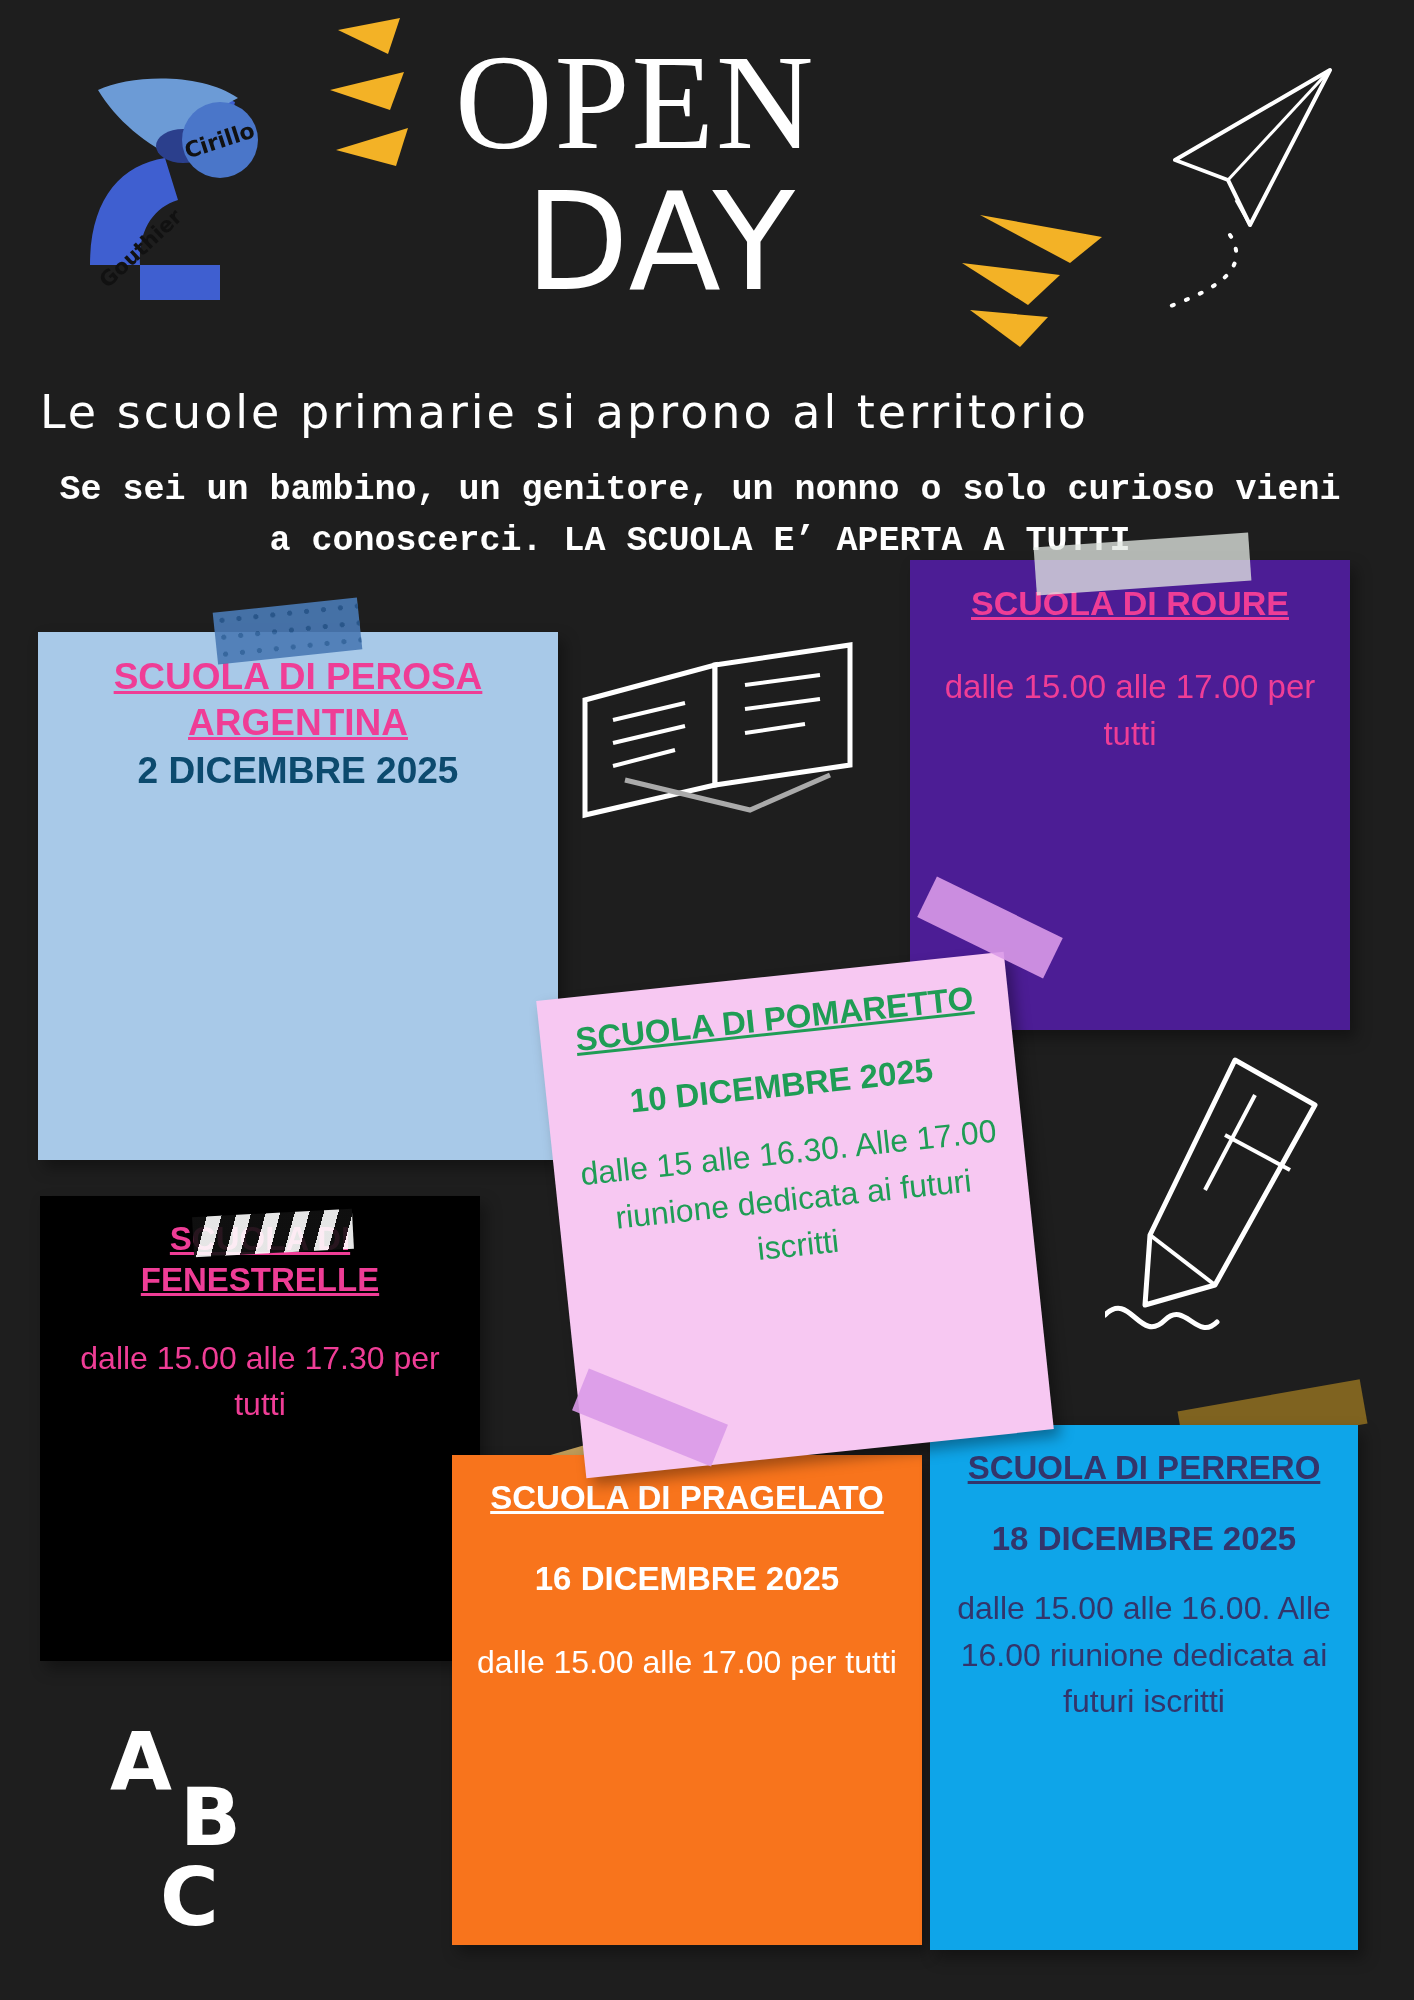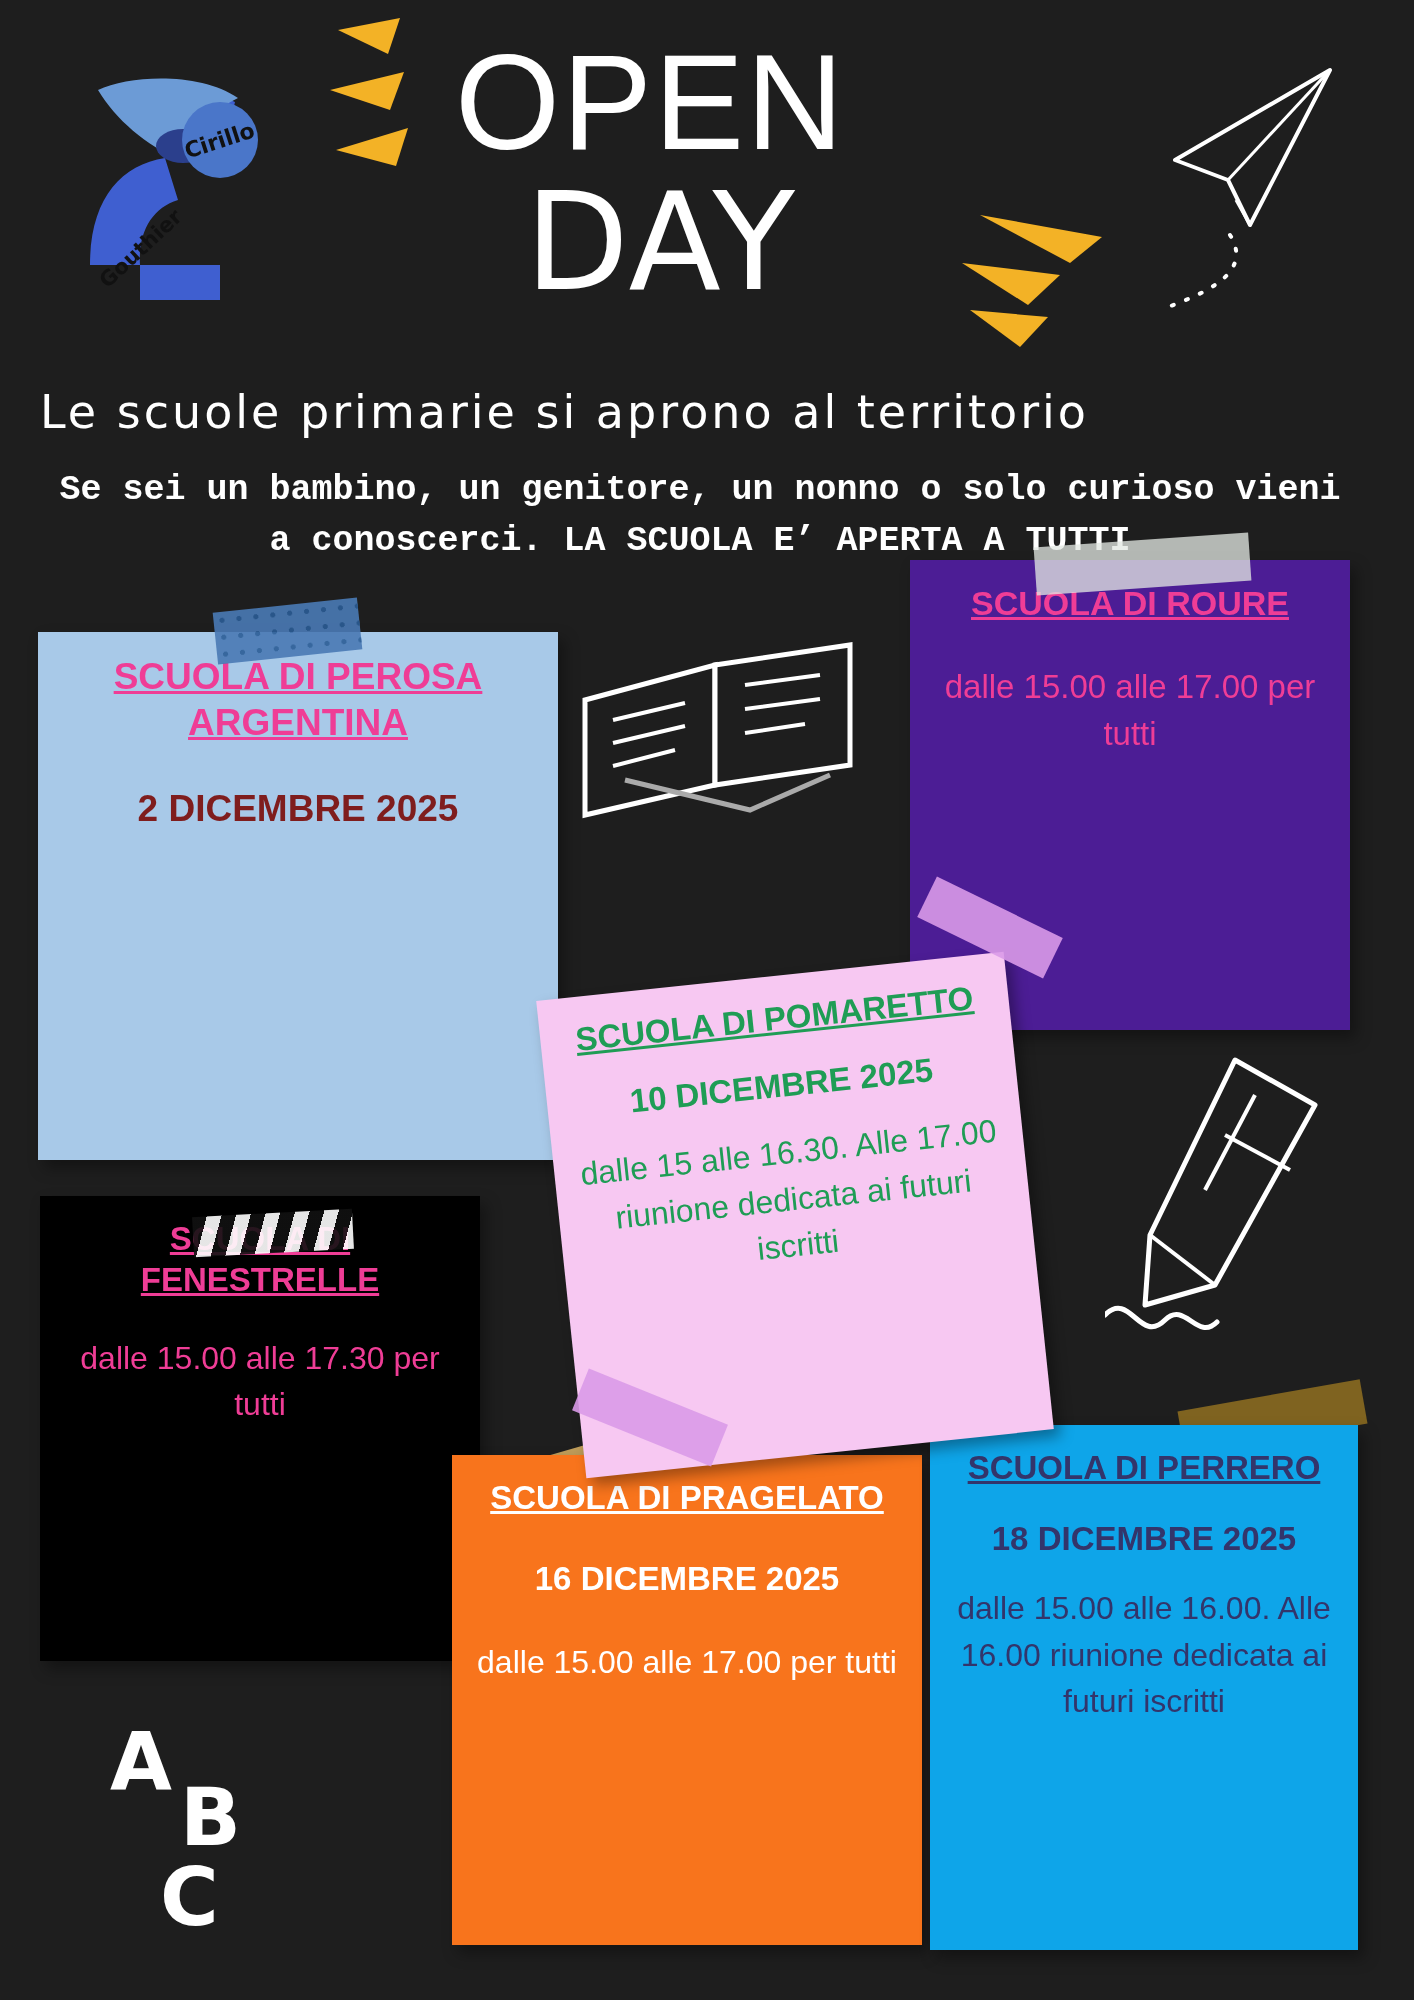--- a/index.html
+++ b/index.html
@@ -31,21 +31,21 @@
   }
   .title-open {
     position: absolute;
     left: 455px;
     top: 35px;
     font-size: 135px;
     line-height: 1;
     color: #ffffff;
     letter-spacing: 2px;
     font-weight: 400;
-    font-family: Liberation Sans, sans-serif;
+    font-family: Liberation Serif, serif;
   }
   .title-day {
     position: absolute;
     left: 525px;
     top: 175px;
     font-size: 135px;
     line-height: 1;
     color: #ffffff;
     letter-spacing: 2px;
     font-weight: 400;
@@ -95,21 +95,21 @@
   }
 
   
   #note-perosa {
     left: 38px; top: 632px; width: 520px; height: 528px;
     background: #a8c9e8;
     box-shadow: 6px 8px 14px rgba(0,0,0,0.35);
     color: #e8388f;
   }
   #note-perosa .nt { font-size: 37px; color: #ef3d96; }
-  #note-perosa .nd { font-size: 37px; color: #7f1d1d; margin-top: 38px; }
+  #note-perosa .nd { font-size: 37px; color: #0c4a6e; }
   #note-perosa .nx { font-size: 35px; color: #ef3d96; margin-top: 34px; }
 
   
   #note-roure {
     left: 910px; top: 560px; width: 440px; height: 470px;
     background: #4c1d95;
     box-shadow: 6px 8px 14px rgba(0,0,0,0.35);
   }
   #note-roure .nt { font-size: 34px; color: #ef3d96; }
   #note-roure .nd { font-size: 34px; color: #ef3d96; margin-top: 40px; }

